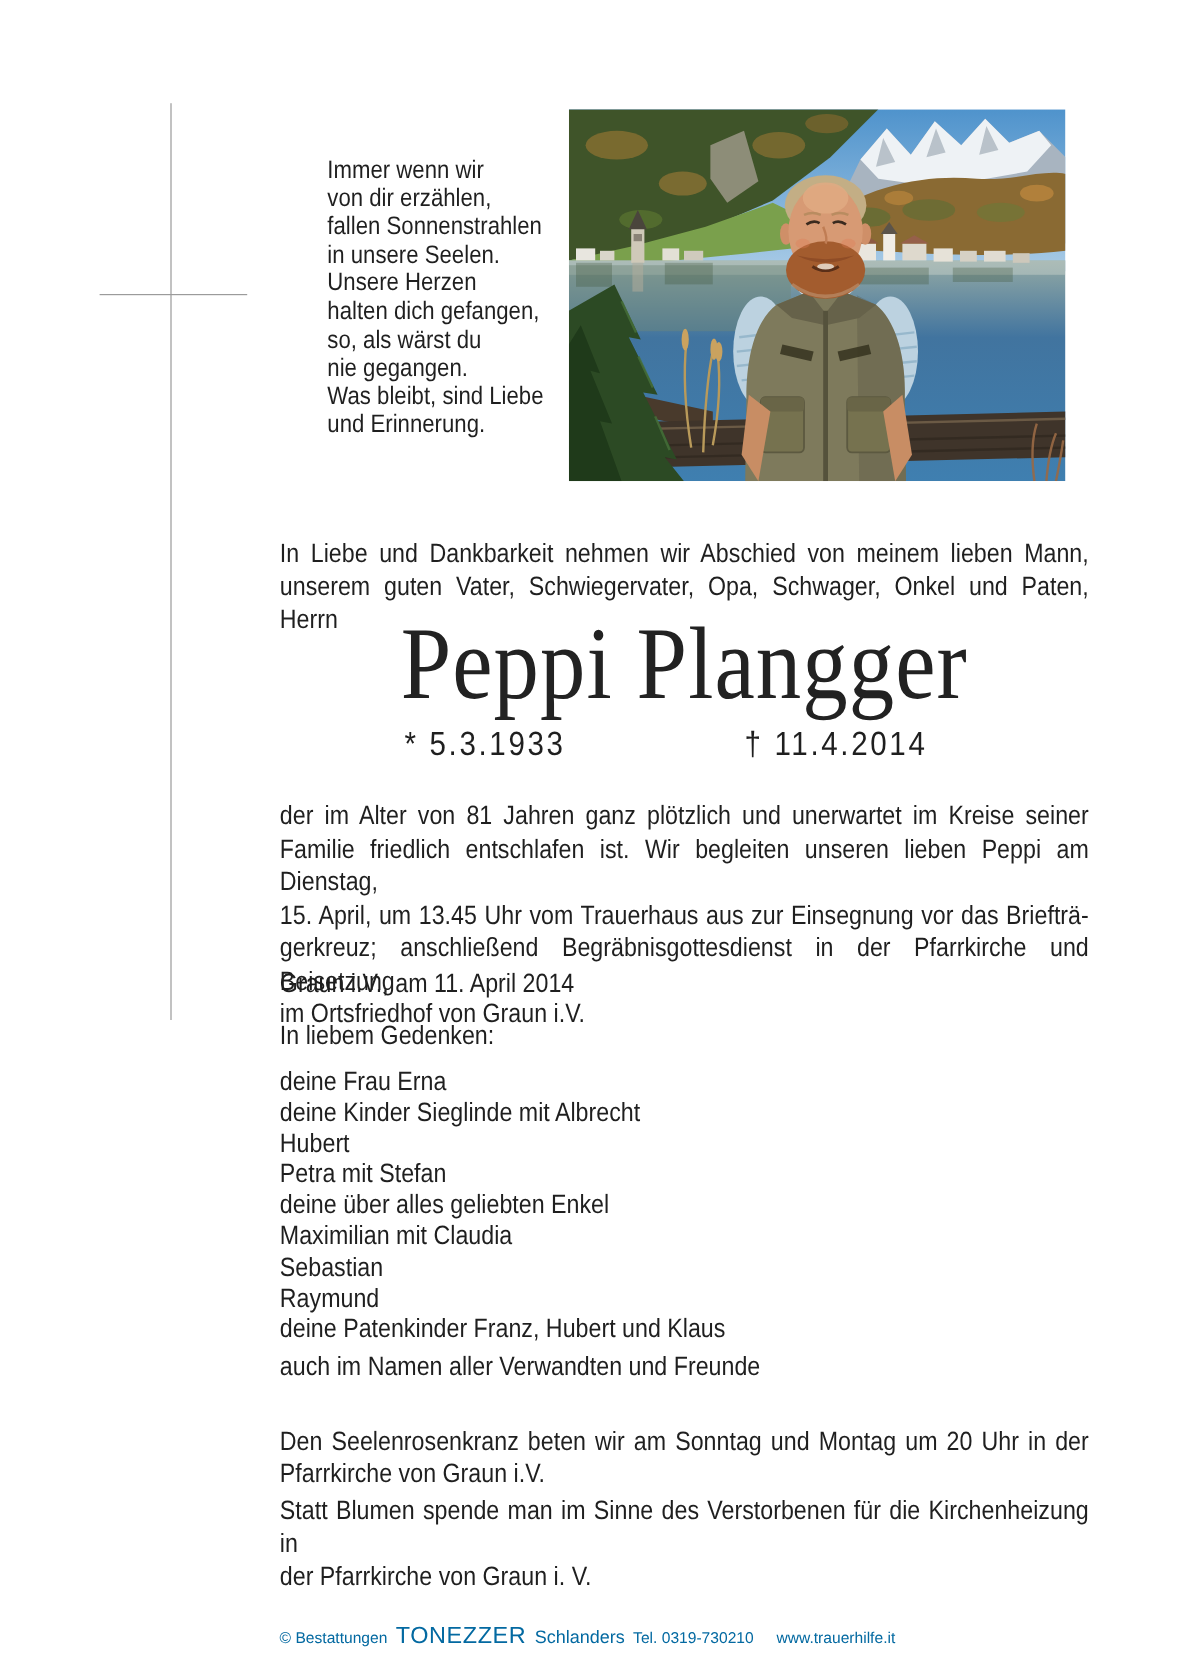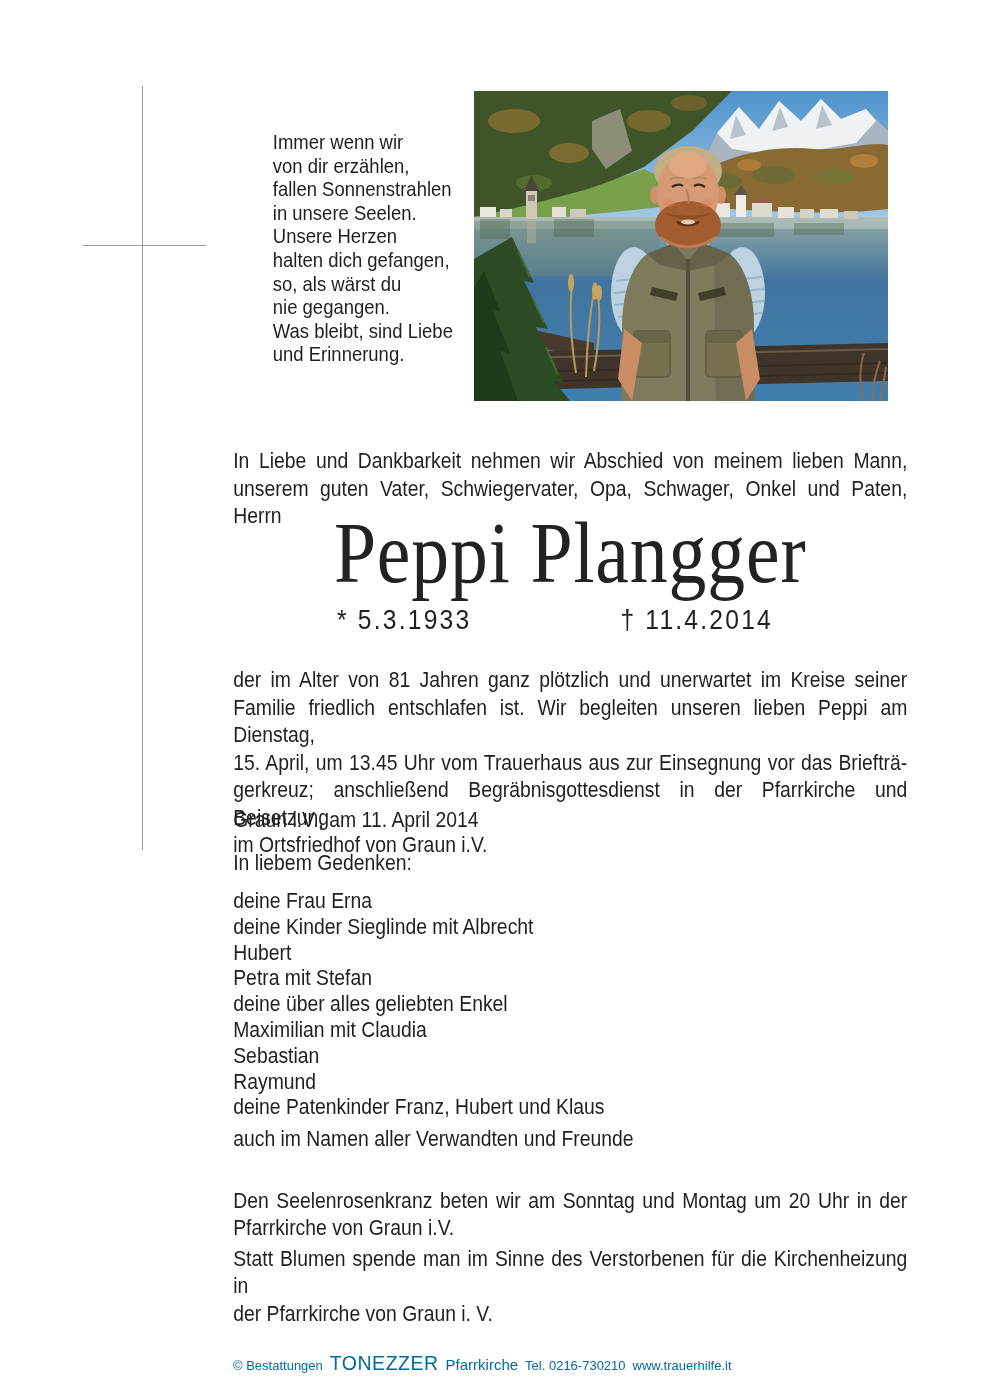--- a/index.html
+++ b/index.html
@@ -35,21 +35,21 @@
   .flowers{left:265px;top:1245px;width:766px;font-size:22px;line-height:27.4px;}
 
   .jpar .tline{text-align:justify;text-align-last:justify;}
   .tline.last-left{text-align-last:left;}
 
   
   .footer{position:absolute;left:233px;top:1352px;display:flex;align-items:baseline;gap:7px;
           color:#0369a1;font-size:13px;white-space:nowrap;}
   .footer .brand{font-size:19.5px;letter-spacing:.5px;text-align:center;}
   .footer .city{font-size:15px;}
-  .footer .site{}
+  .footer .site{margin-left:12px;}
 </style>
 </head>
 <body>
 
 <div class="page">
 
   <div class="cross-v" style="background: rgb(155, 155, 155);"></div>
   <div class="cross-h" style="background: rgb(155, 155, 155);"></div>
 
   <div class="photo">
@@ -253,18 +253,18 @@
 
     <div class="flowers jpar">
         <div class="tline">Statt Blumen spende man im Sinne des Verstorbenen für die Kirchenheizung in</div>
         <div class="tline last-left">der Pfarrkirche von Graun i. V.</div>
       </div>
   </div>
 
   <div class="footer">
     <span class="copy">© Bestattungen</span>
     <span class="brand">TONEZZER</span>
-    <span class="city">Pfarrkirche</span>
-    <span class="phone">Tel. 0216-730210</span>
+    <span class="city">Schlanders</span>
+    <span class="phone">Tel. 0319-730210</span>
     <span class="site">www.trauerhilfe.it</span>
   </div>
 
 </div>
 
 </body></html>

